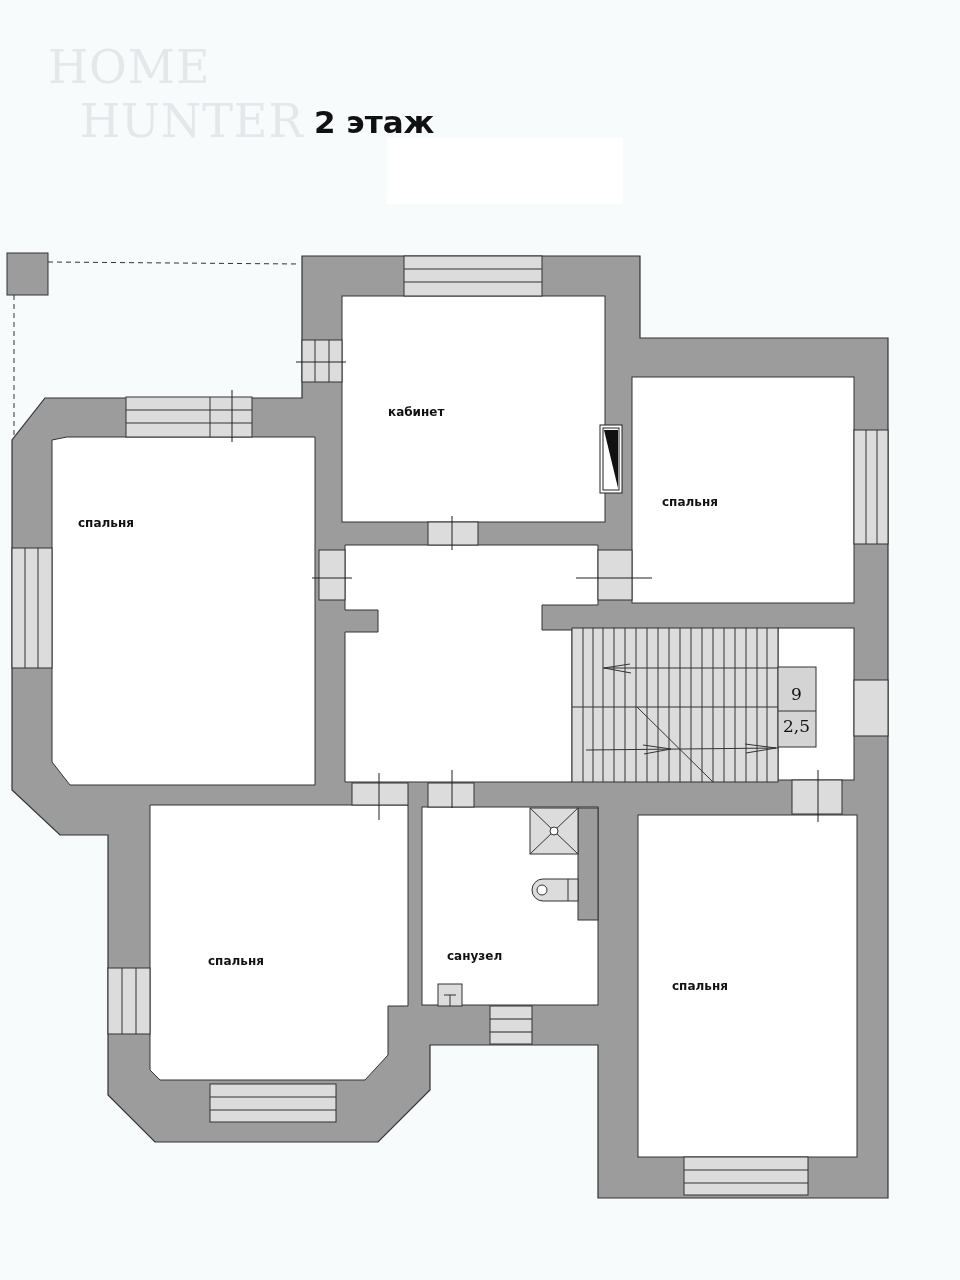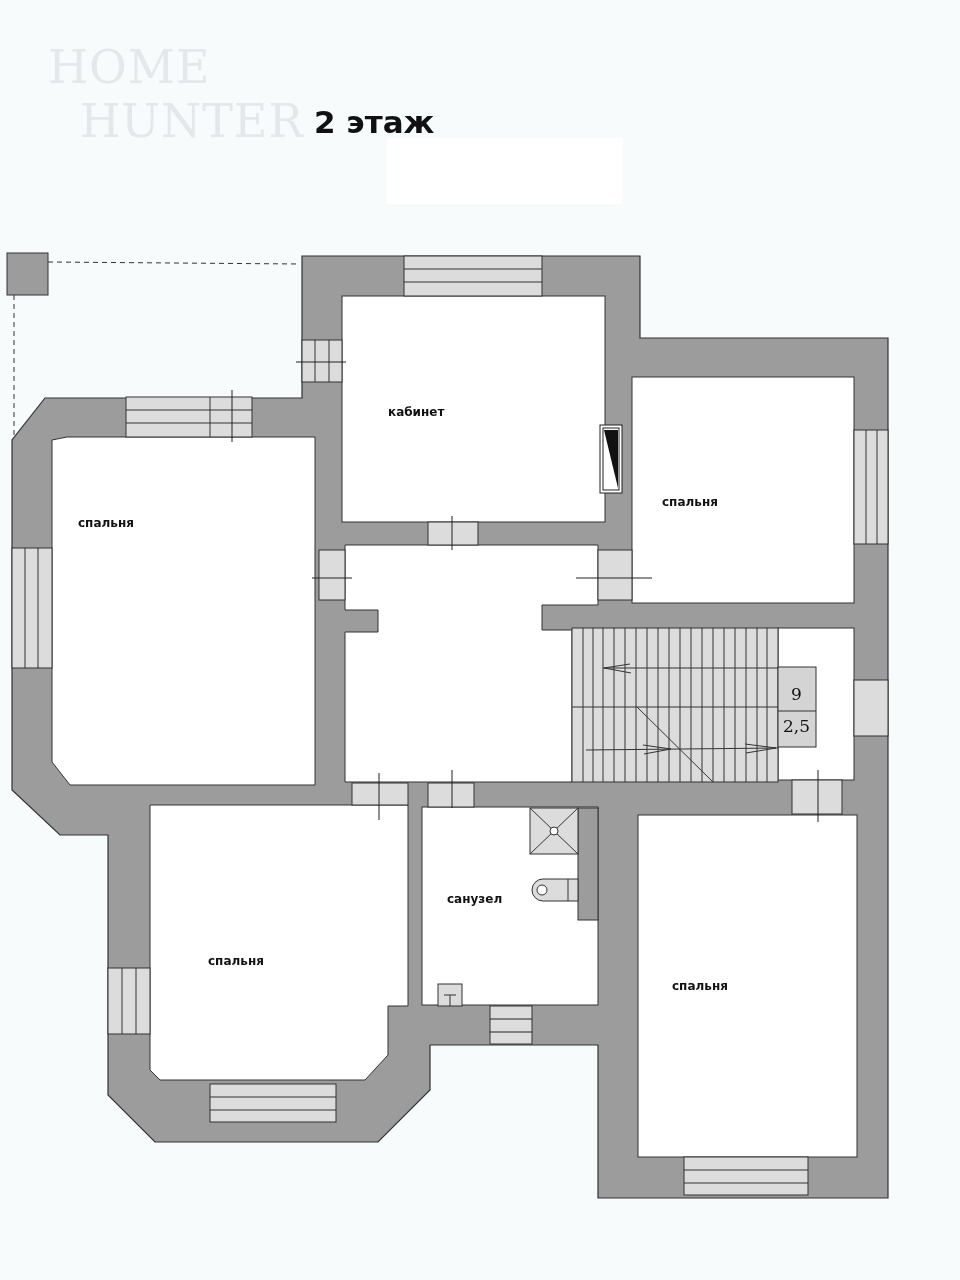--- a/index.html
+++ b/index.html
@@ -165,17 +165,17 @@
     <rect x="438" y="984" width="24" height="22" fill="#dcdcdc" stroke="#333"></rect>
     <line x1="444" y1="995" x2="456" y2="995" stroke="#333"></line>
     <line x1="450" y1="995" x2="450" y2="1006" stroke="#333"></line>
   </g>
 </svg>
 
 <div class="room-label" style="left:388px; top:405px;">кабинет</div>
 <div class="room-label" style="left:78px; top:516px;">спальня</div>
 <div class="room-label" style="left:662px; top:495px;">спальня</div>
 <div class="room-label" style="left:208px; top:954px;">спальня</div>
-<div class="room-label" style="left:447px; top:892px;">санузел</div>
+<div class="room-label" style="left:447px; top:949px;">санузел</div>
 <div class="room-label" style="left:672px; top:979px;">спальня</div>
 
 <div class="stair-num" style="left:791px; top:684px;">9</div>
 <div class="stair-num" style="left:783px; top:716px;">2,5</div>
 
 </body></html>

